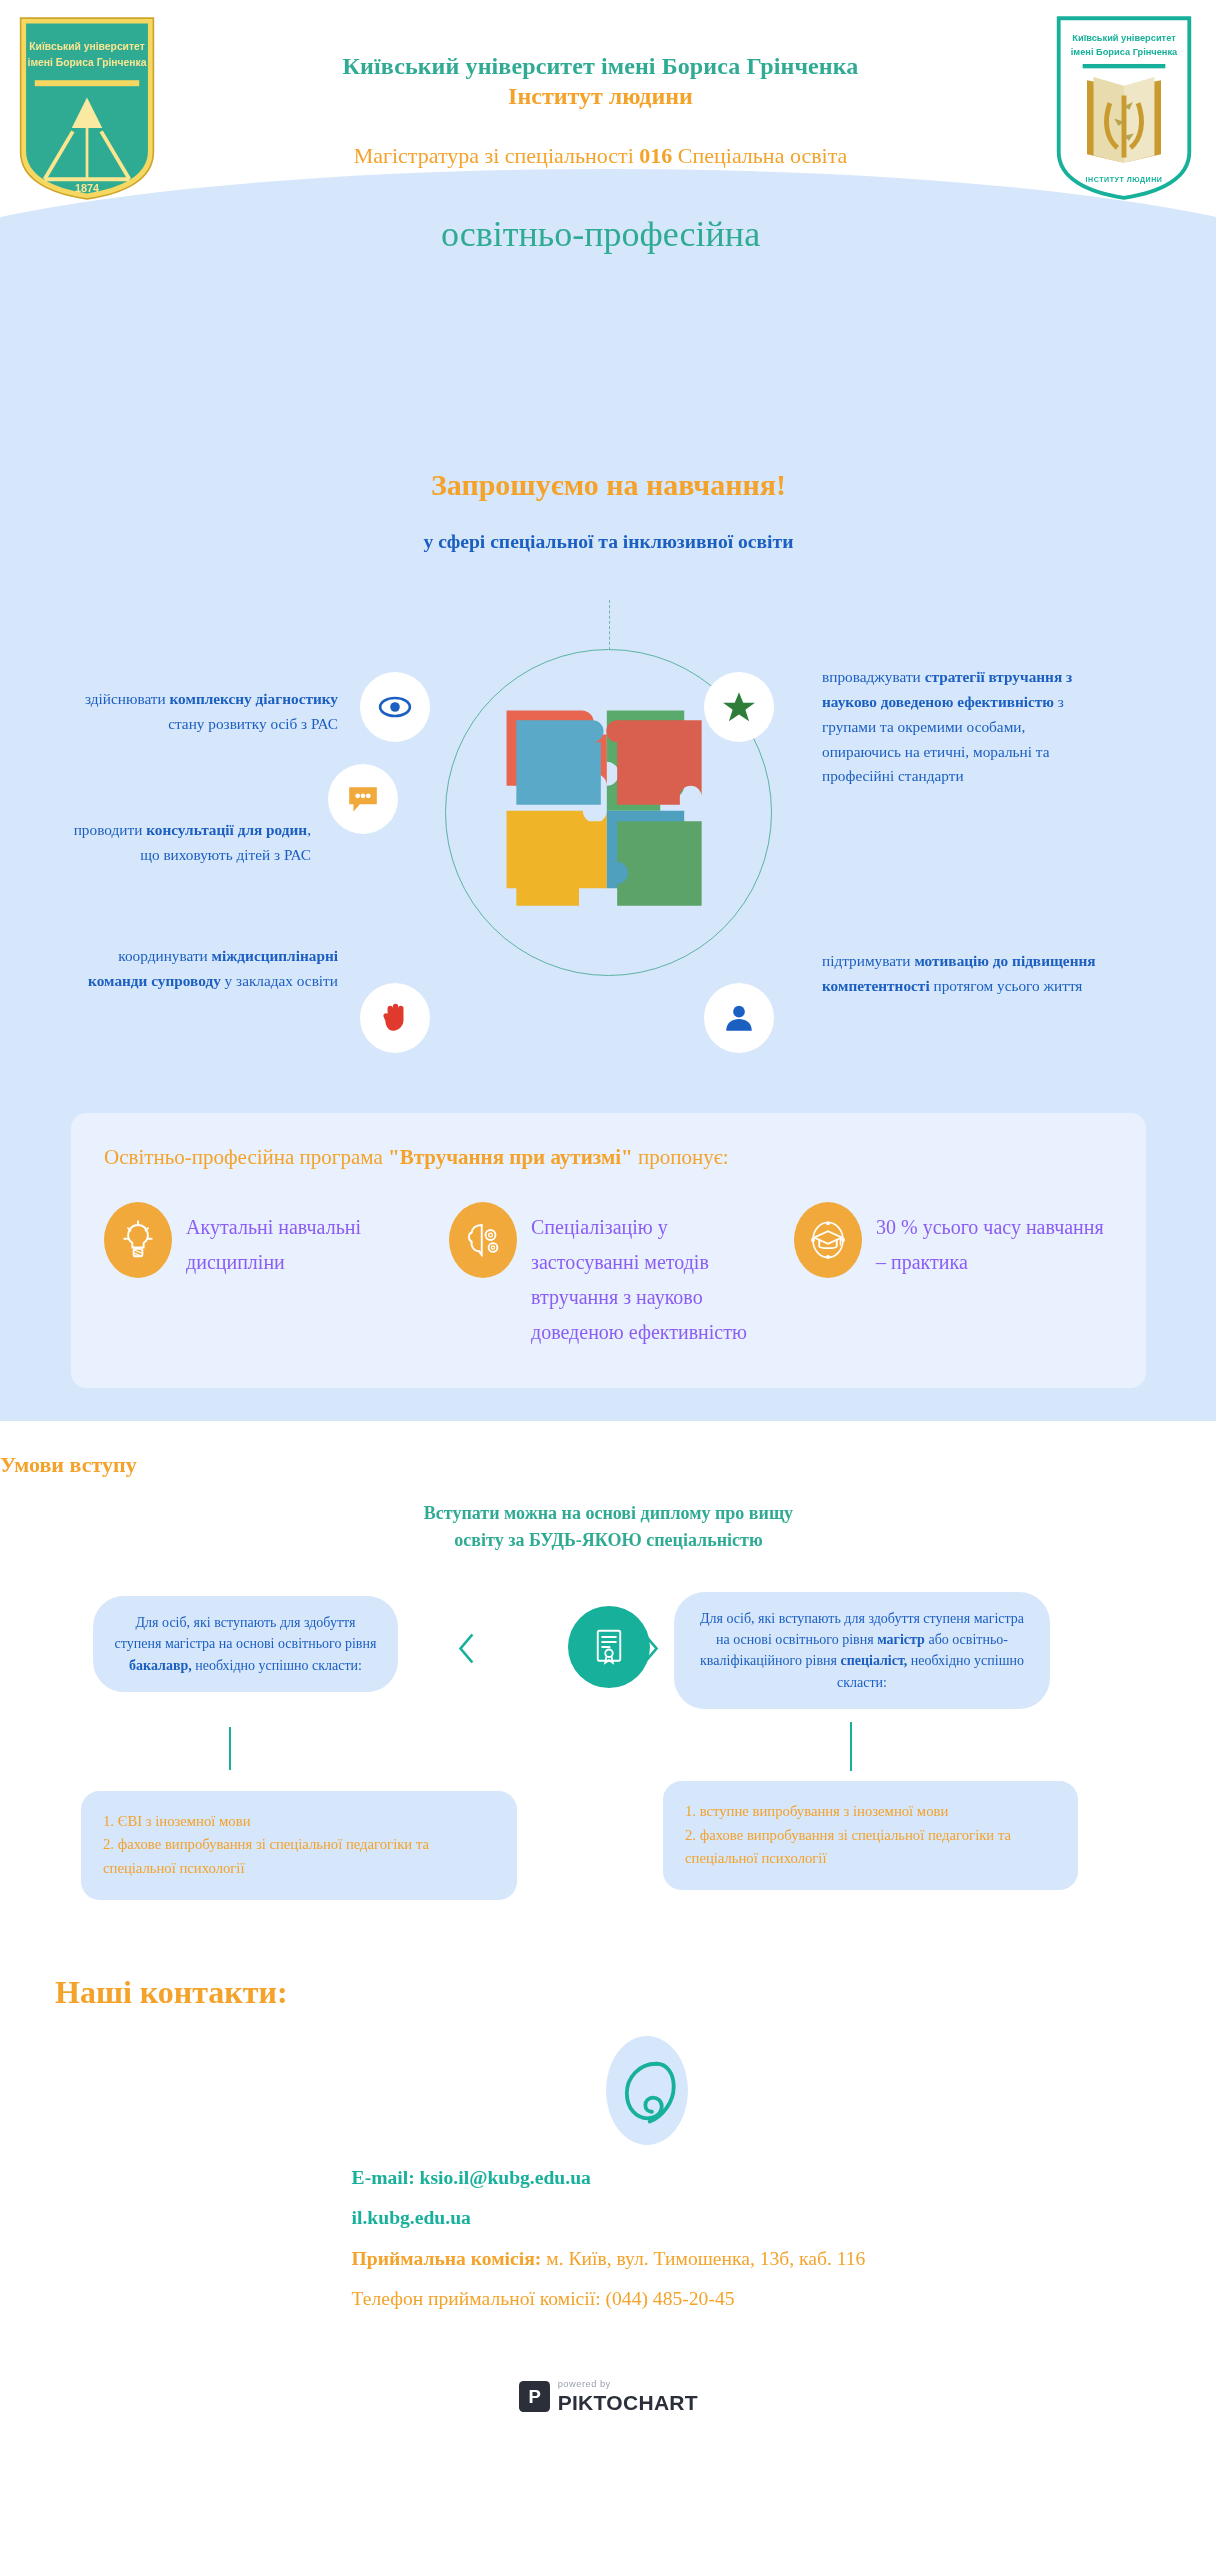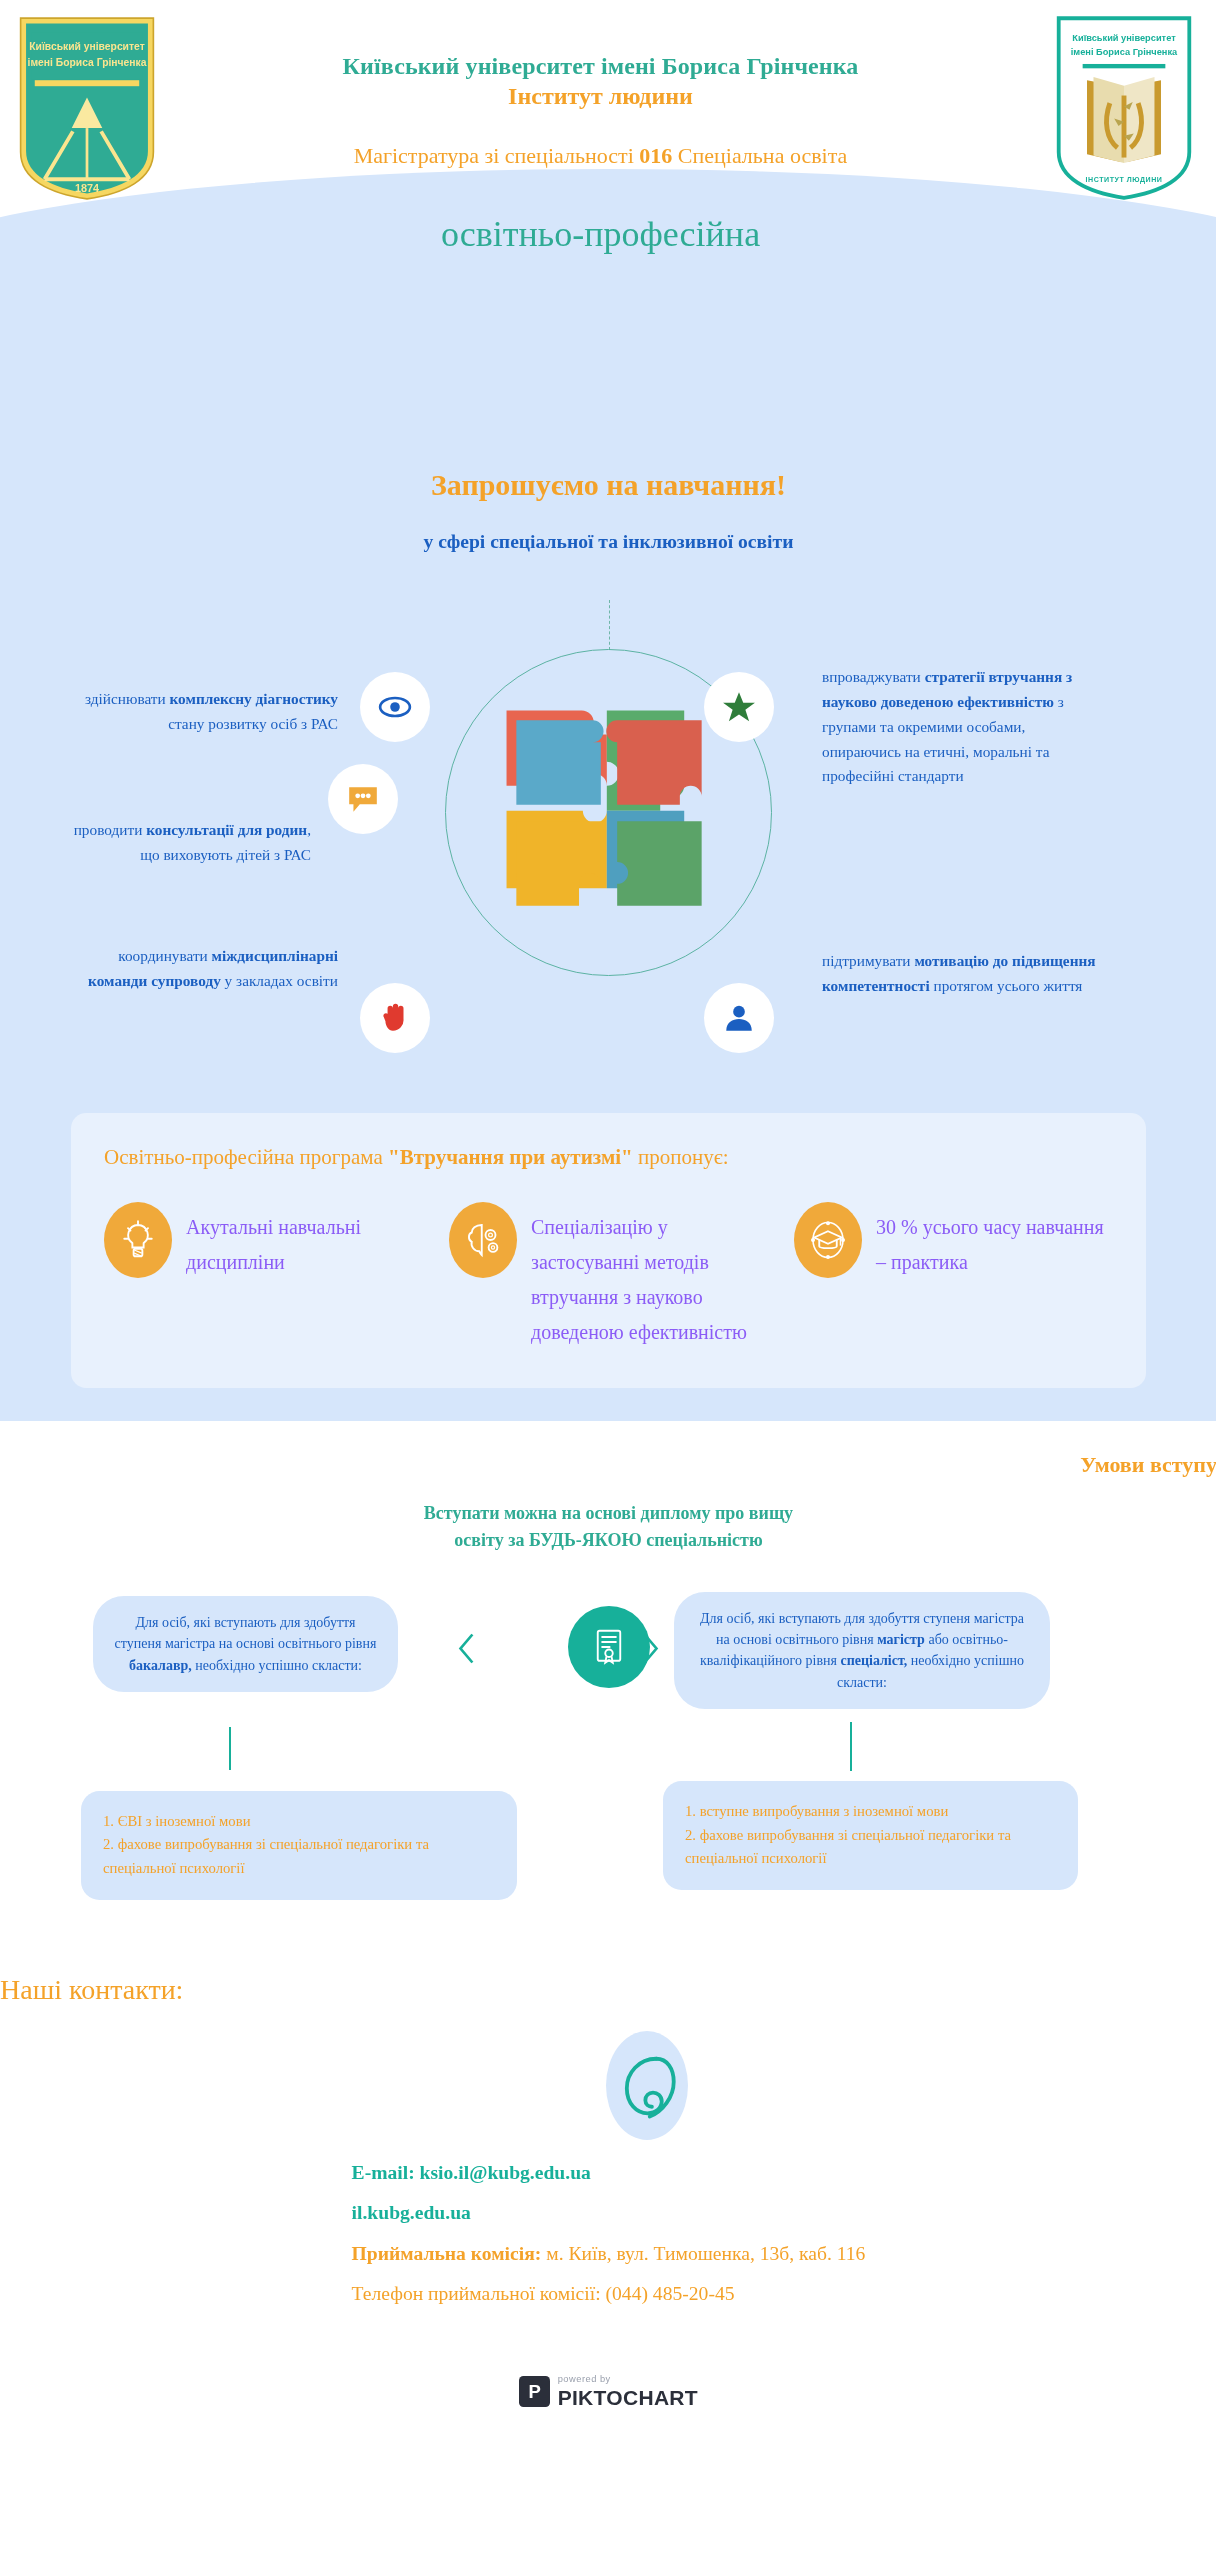--- a/index.html
+++ b/index.html
@@ -154,21 +154,21 @@
     flex: 0 0 auto;
     width: 68px; height: 76px; border-radius: 50%;
     background: #f0a93a;
     display: flex; align-items: center; justify-content: center;
   }
   .offer-badge svg { width: 40px; height: 40px; }
   .offer-text { font-size: 20px; line-height: 1.75; color: #8b5cf6; padding-top: 7.6px; }
 
   
   .admission { background: #ffffff; padding: 31px 0 22px; position: relative; }
-  .adm-title { text-align: right; color: #f4a229; font-size: 22px; font-weight: 700; }
+  .adm-title { text-align: left; color: #f4a229; font-size: 22px; font-weight: 700; }
   .adm-sub {
     text-align: center; color: #2fab94; font-size: 18px; font-weight: 700;
     line-height: 1.5; margin: 22px auto 0; max-width: 655px;
   }
 
   .paths { position: relative; height: 180px; margin-top: 32px; }
   .path-box {
     position: absolute; background: #d6e6fb; border-radius: 31px;
     padding: 16.4px 18.5px; font-size: 14px; line-height: 1.52;
     color: #1b5fc1; text-align: center;
@@ -194,21 +194,21 @@
   .exam-box {
     position: absolute; background: #d6e6fb; border-radius: 18.5px;
     padding: 18.5px 22px; font-size: 14.7px; line-height: 1.62; color: #f4a229;
   }
   .e-left  { left: 81px;  top: 19.6px;  width: 436px; }
   .e-right { left: 663px; top: 9.8px; width: 415px; }
 
   
   .contacts { background: #ffffff; padding: 16.4px 0 0 0; position: relative; }
   .contacts-title {
-    color: #f4a229; font-size: 28px; font-weight: 400; 
+    color: #f4a229; font-size: 32px; font-weight: 700; margin-left: 55px;
   }
   .contacts-row { display: flex; align-items: center; gap: 22px; margin-top: 25px; flex-direction: column; }
   .phone-badge {
     margin-left: 76px; flex: 0 0 auto;
     width: 82px; height: 109px; border-radius: 50%;
     background: #d6e6fb; display: flex; align-items: center; justify-content: center;
   }
   .phone-badge svg { width: 60px; height: 71px; }
   .contacts-lines { display: flex; flex-direction: column; gap: 18.5px; }
   .c-line { font-size: 19.6px; }

